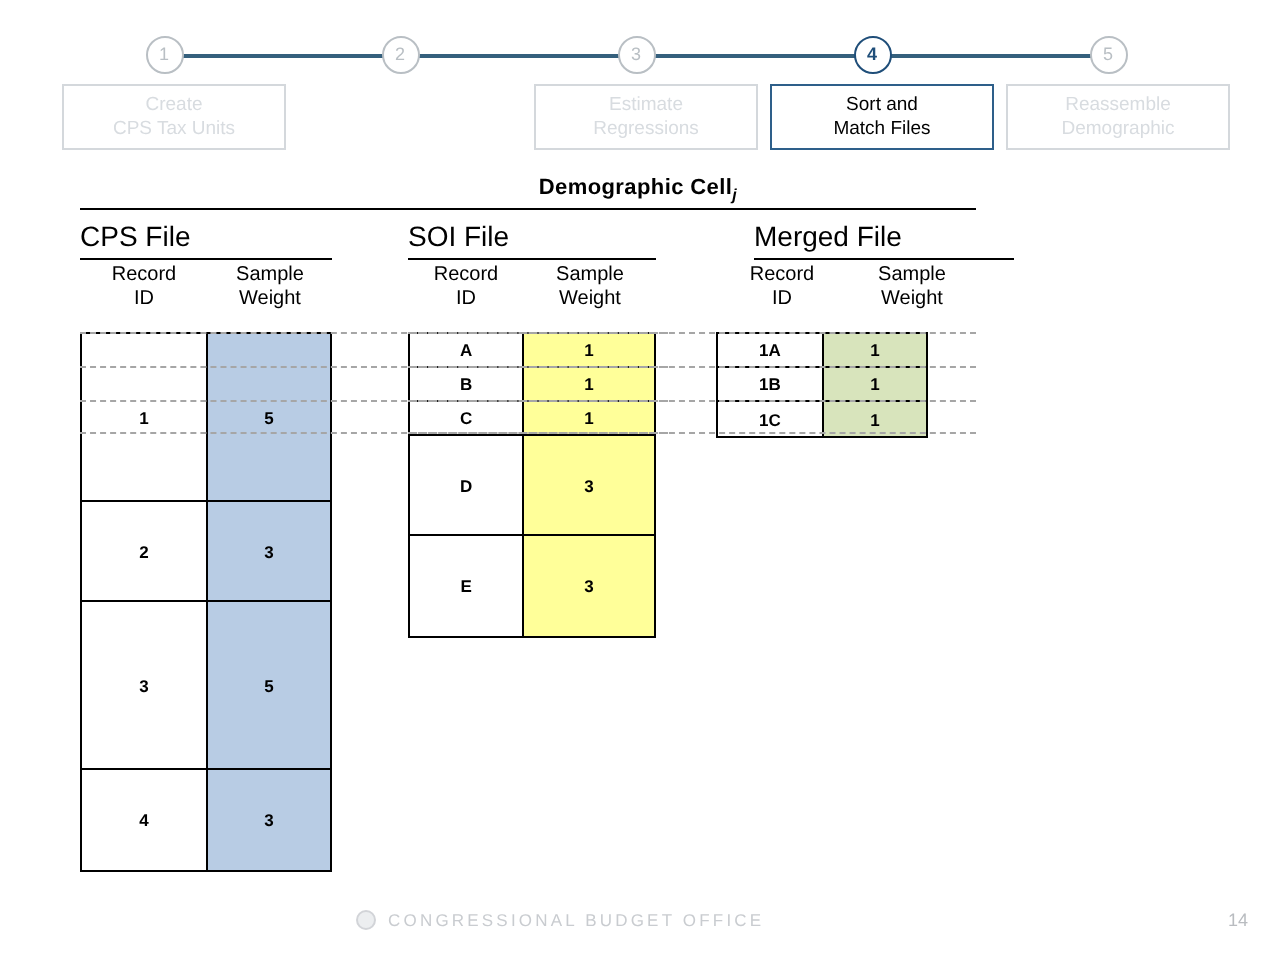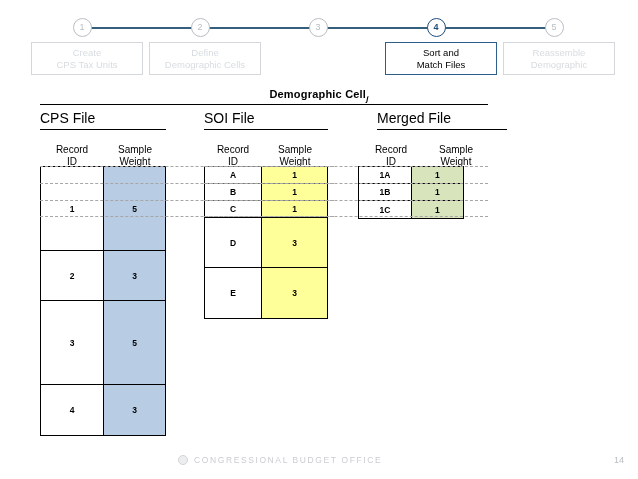--- a/index.html
+++ b/index.html
@@ -111,21 +111,20 @@
     font-size: 14px;
   }
   .file-header .fh-label { display: block; padding-bottom: 3px; }
   .file-header .fh-rule { height: 1px; background: #000000; width: 100%; }
 
   .col-headers {
     position: absolute;
     top: 132px;
     display: flex;
     font-size: 10px;
-    margin-top: 12px;
   }
   .col-headers .ch {
     text-align: center;
     line-height: 12px;
   }
 
   
   .tbl {
     position: absolute;
     border: 1.3px solid #000000;
@@ -199,27 +198,27 @@
   <div class="track-line"></div>
   <div class="step" id="step-0" style="left: 31px;">
     <div class="step-circle">1</div>
     <div class="step-box">
       <span>Create</span>
       <span>CPS Tax Units</span>
     </div>
   </div>
   <div class="step" id="step-1" style="left: 149px;">
     <div class="step-circle">2</div>
-    <div class="step-box">
-      <span>Define</span>
-      <span>Demographic Cells</span>
-    </div>
   </div>
   <div class="step" id="step-2" style="left: 267px;">
     <div class="step-circle">3</div>
+    <div class="step-box">
+      <span>Estimate</span>
+      <span>Regressions</span>
+    </div>
   </div>
   <div class="step active" id="step-3" style="left: 385px;">
     <div class="step-circle">4</div>
     <div class="step-box">
       <span>Sort and</span>
       <span>Match Files</span>
     </div>
   </div>
   <div class="step" id="step-4" style="left: 503px;">
     <div class="step-circle">5</div>

